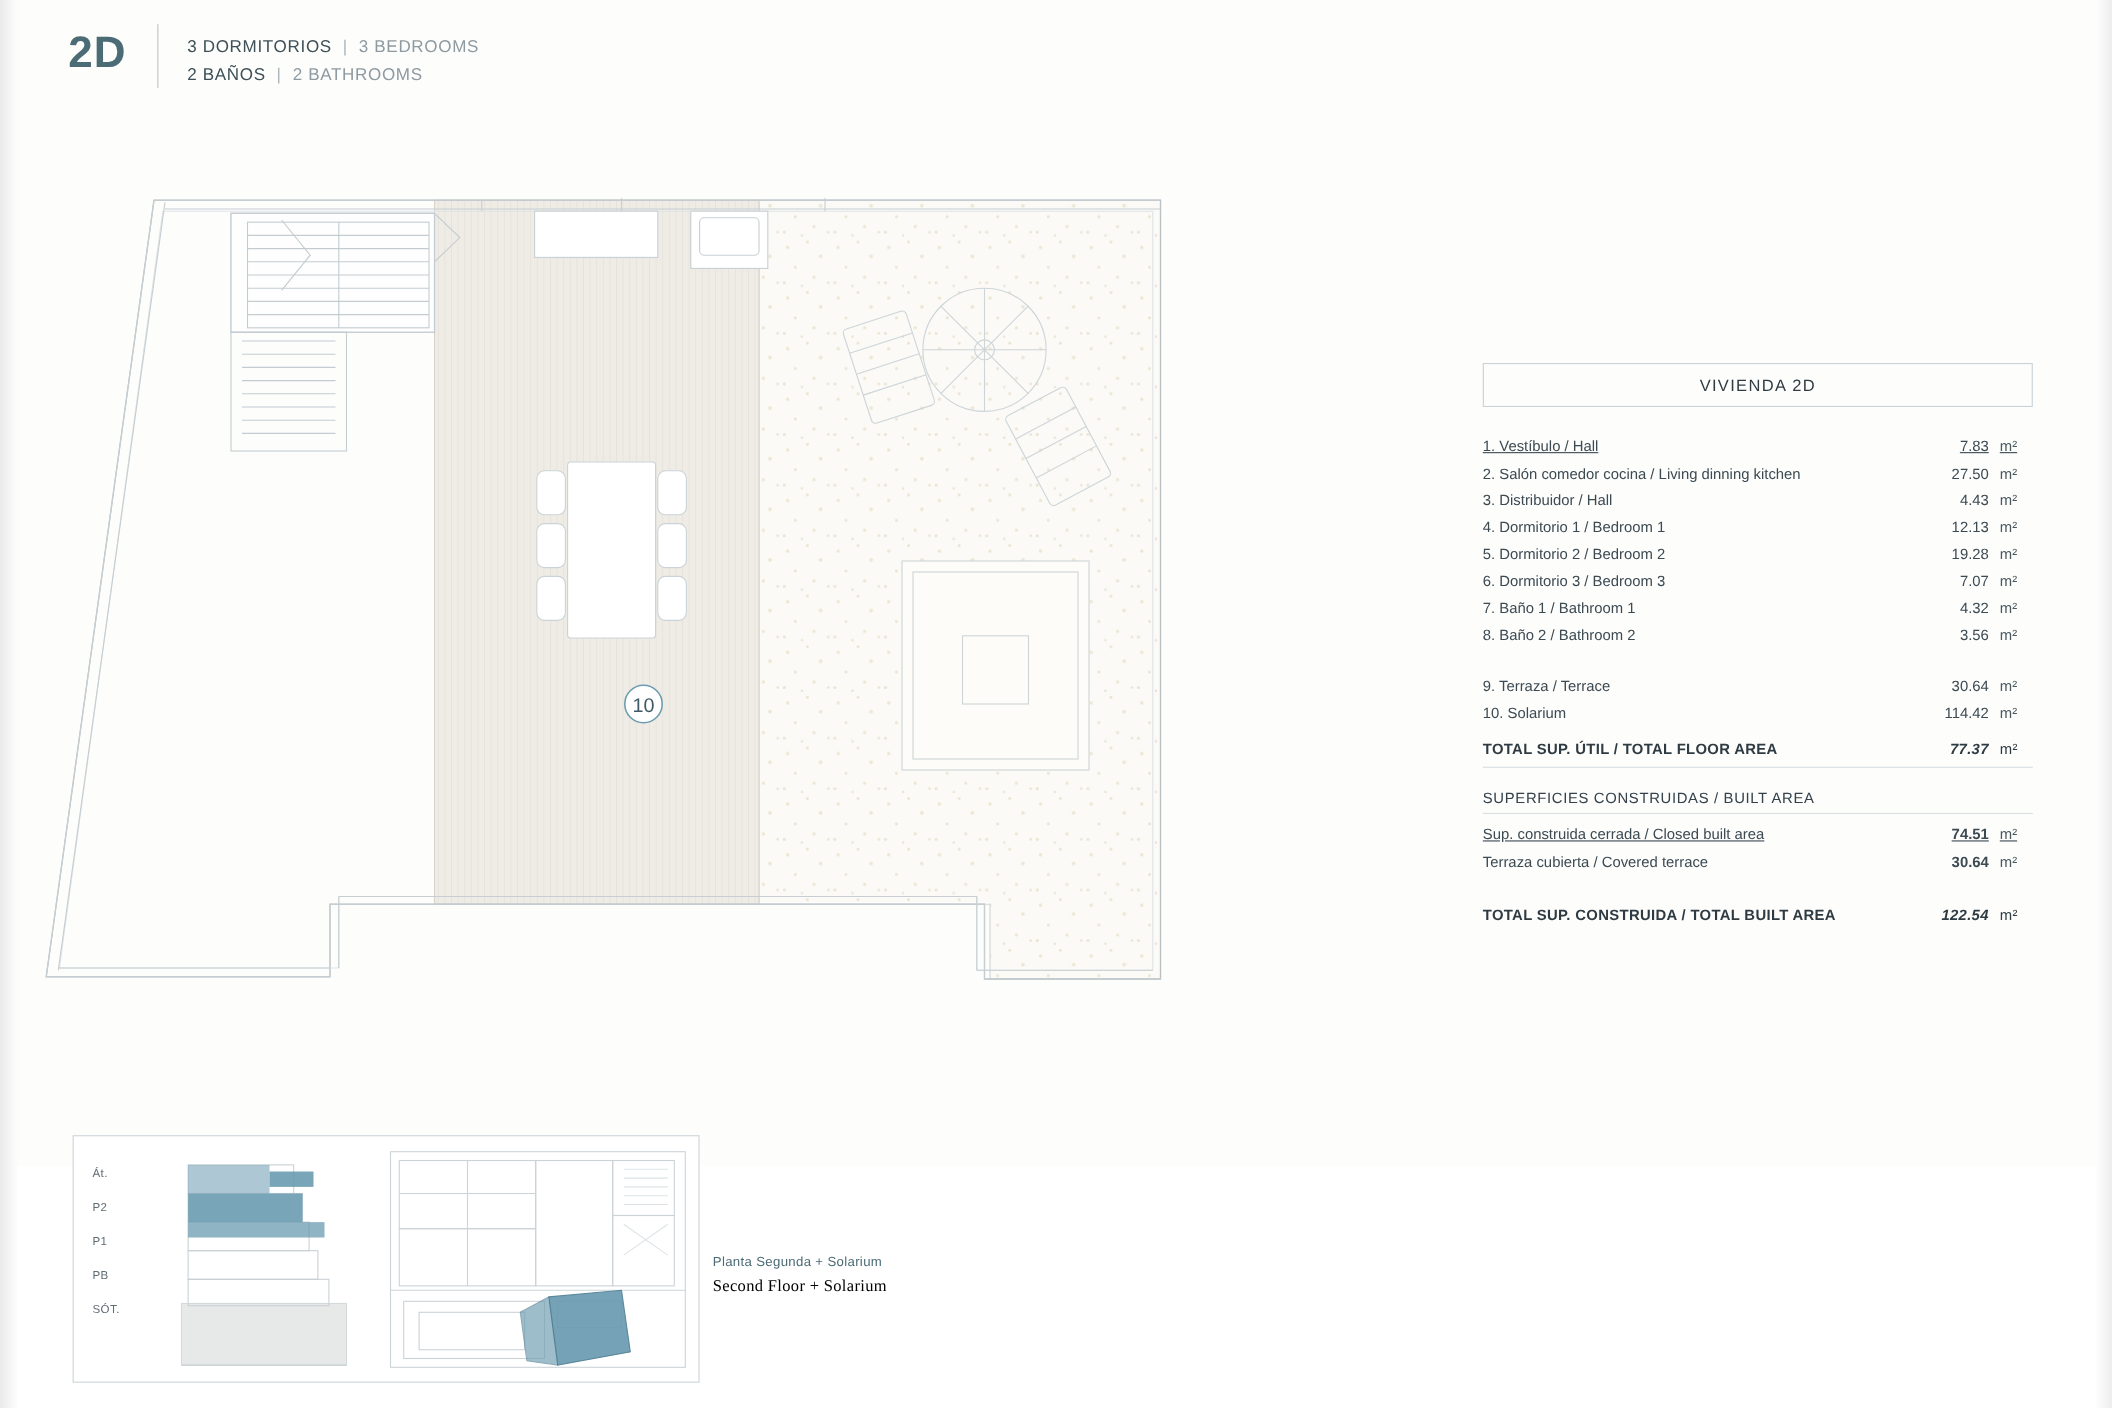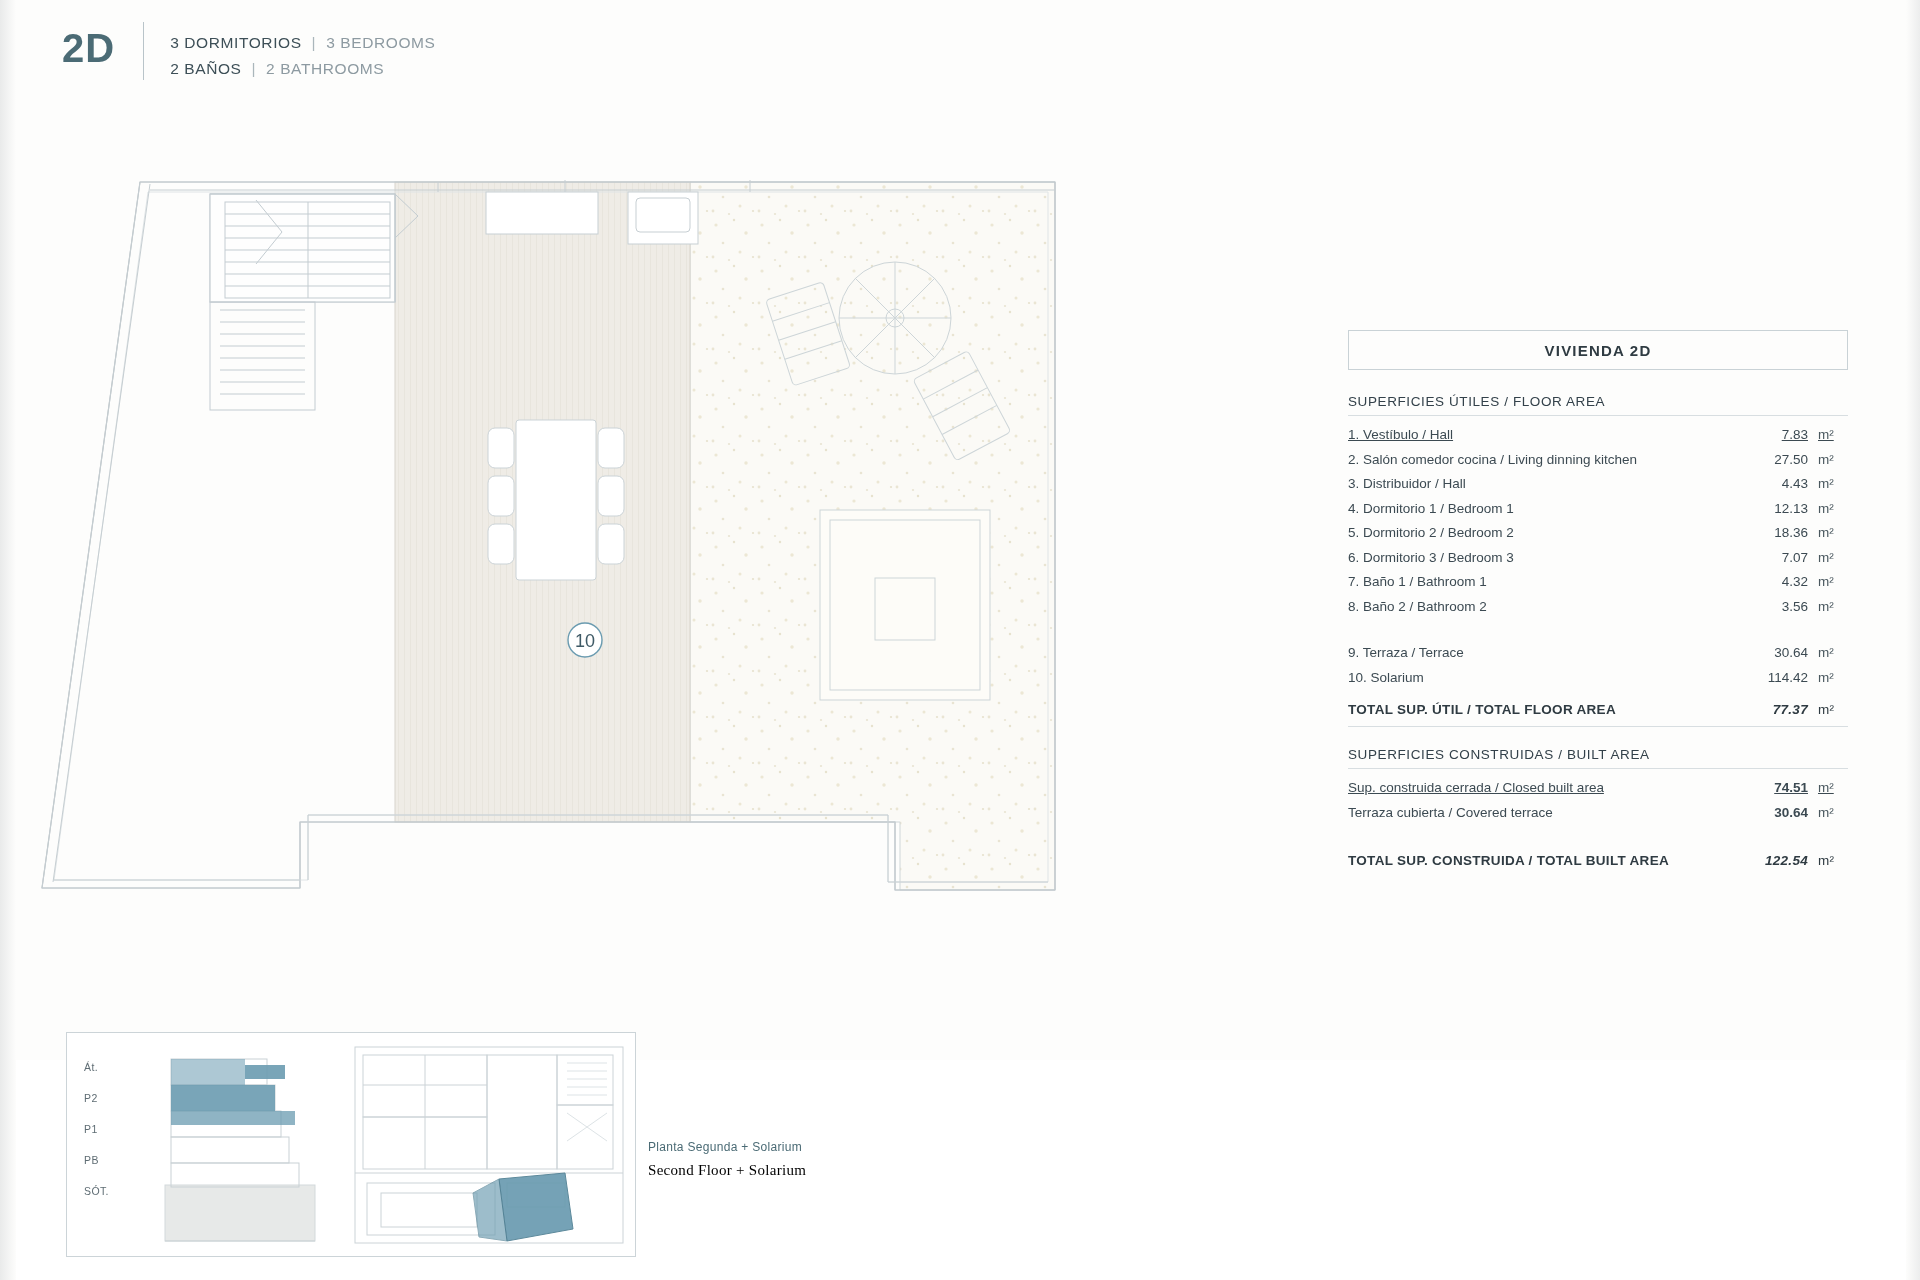--- a/index.html
+++ b/index.html
@@ -61,21 +61,21 @@
   
   .panel {
     position: absolute;
     left: 1348px; top: 330px;
     width: 500px;
   }
   .panel-title {
     border: 1px solid #c9d2d6;
     text-align: center;
     font-size: 15px;
-    font-weight: bold;
+    font-weight: normal;
     letter-spacing: 1.2px;
     padding: 11px 0 10px;
     color: #2f3b42;
   }
   .section {
     margin-top: 24px;
   }
   .section-head {
     font-size: 13.5px;
     letter-spacing: 0.6px;
@@ -342,21 +342,20 @@
         <line x1="875" y1="720" x2="1035" y2="720"></line>
         <line x1="868" y1="712" x2="1028" y2="712"></line>
       </g>
     </svg>
   </div>
 
   <div class="panel">
     <div class="panel-title">VIVIENDA 2D</div>
 
     <div class="section">
-      <div class="section-head">SUPERFICIES ÚTILES / FLOOR AREA</div>
 
       <div class="row first">
         <span class="label">1. Vestíbulo / Hall</span>
         <span class="value">7.83</span>
         <span class="unit">m²</span>
       </div>
       <div class="row">
         <span class="label">2. Salón comedor cocina / Living dinning kitchen</span>
         <span class="value">27.50</span>
         <span class="unit">m²</span>
@@ -366,21 +365,21 @@
         <span class="value">4.43</span>
         <span class="unit">m²</span>
       </div>
       <div class="row">
         <span class="label">4. Dormitorio 1 / Bedroom 1</span>
         <span class="value">12.13</span>
         <span class="unit">m²</span>
       </div>
       <div class="row">
         <span class="label">5. Dormitorio 2 / Bedroom 2</span>
-        <span class="value">18.36</span>
+        <span class="value">19.28</span>
         <span class="unit">m²</span>
       </div>
       <div class="row">
         <span class="label">6. Dormitorio 3 / Bedroom 3</span>
         <span class="value">7.07</span>
         <span class="unit">m²</span>
       </div>
       <div class="row">
         <span class="label">7. Baño 1 / Bathroom 1</span>
         <span class="value">4.32</span>

